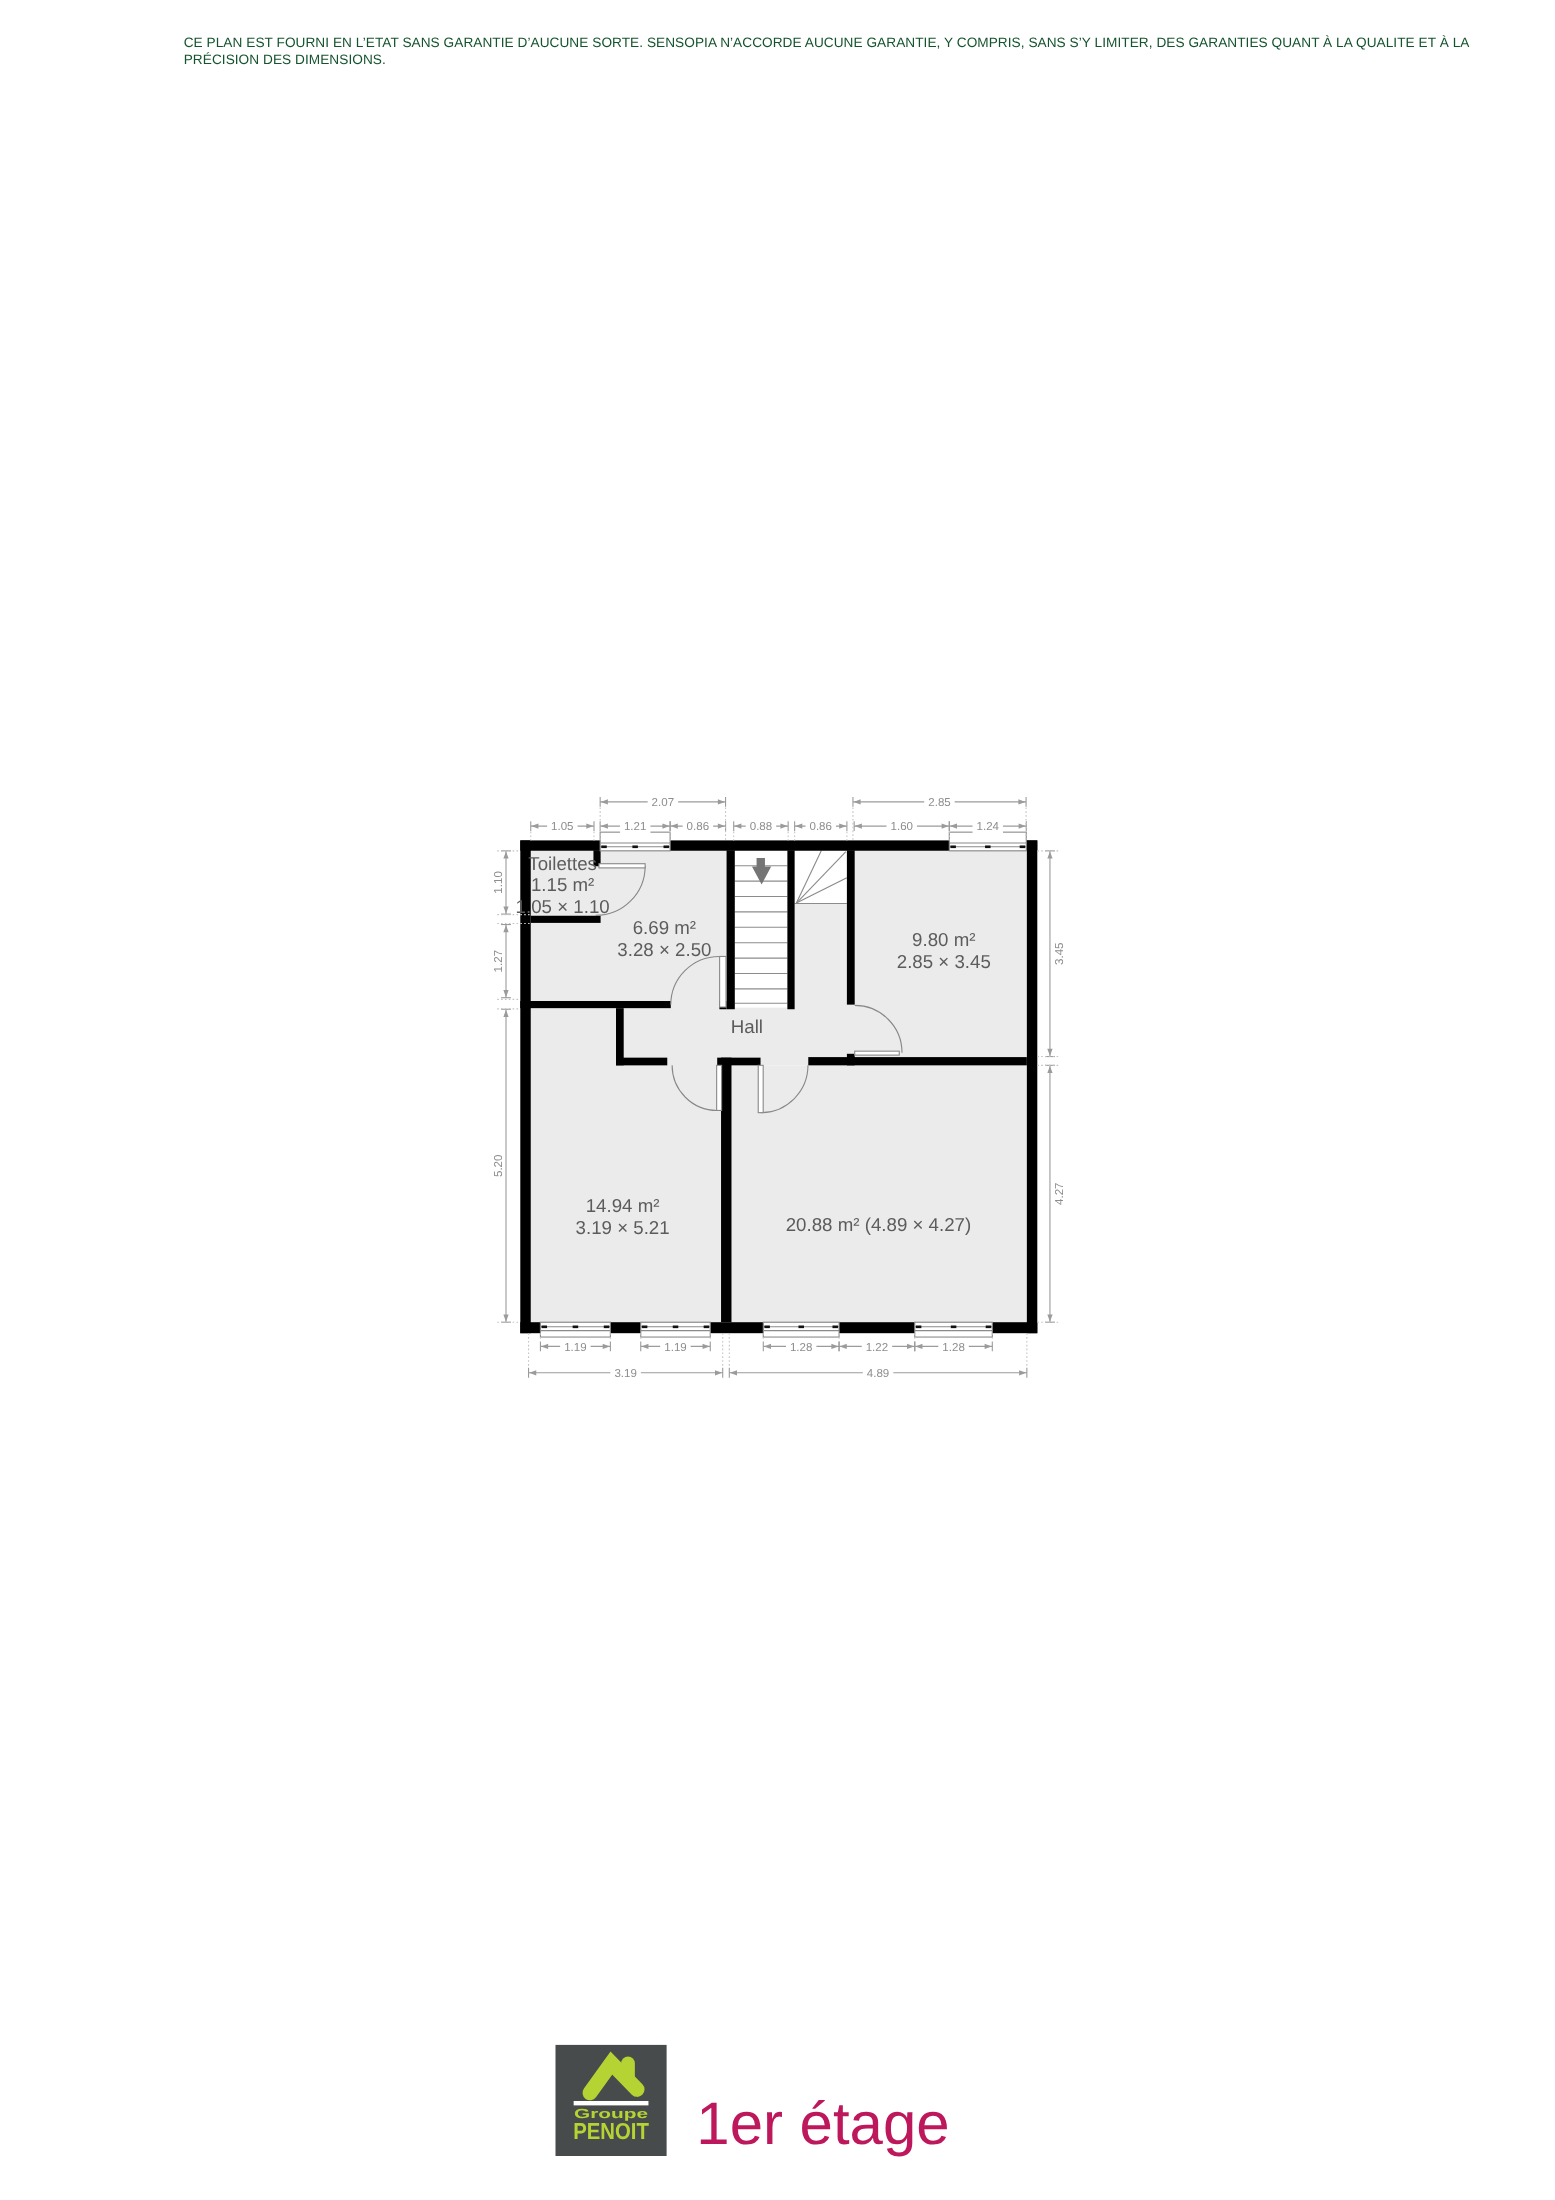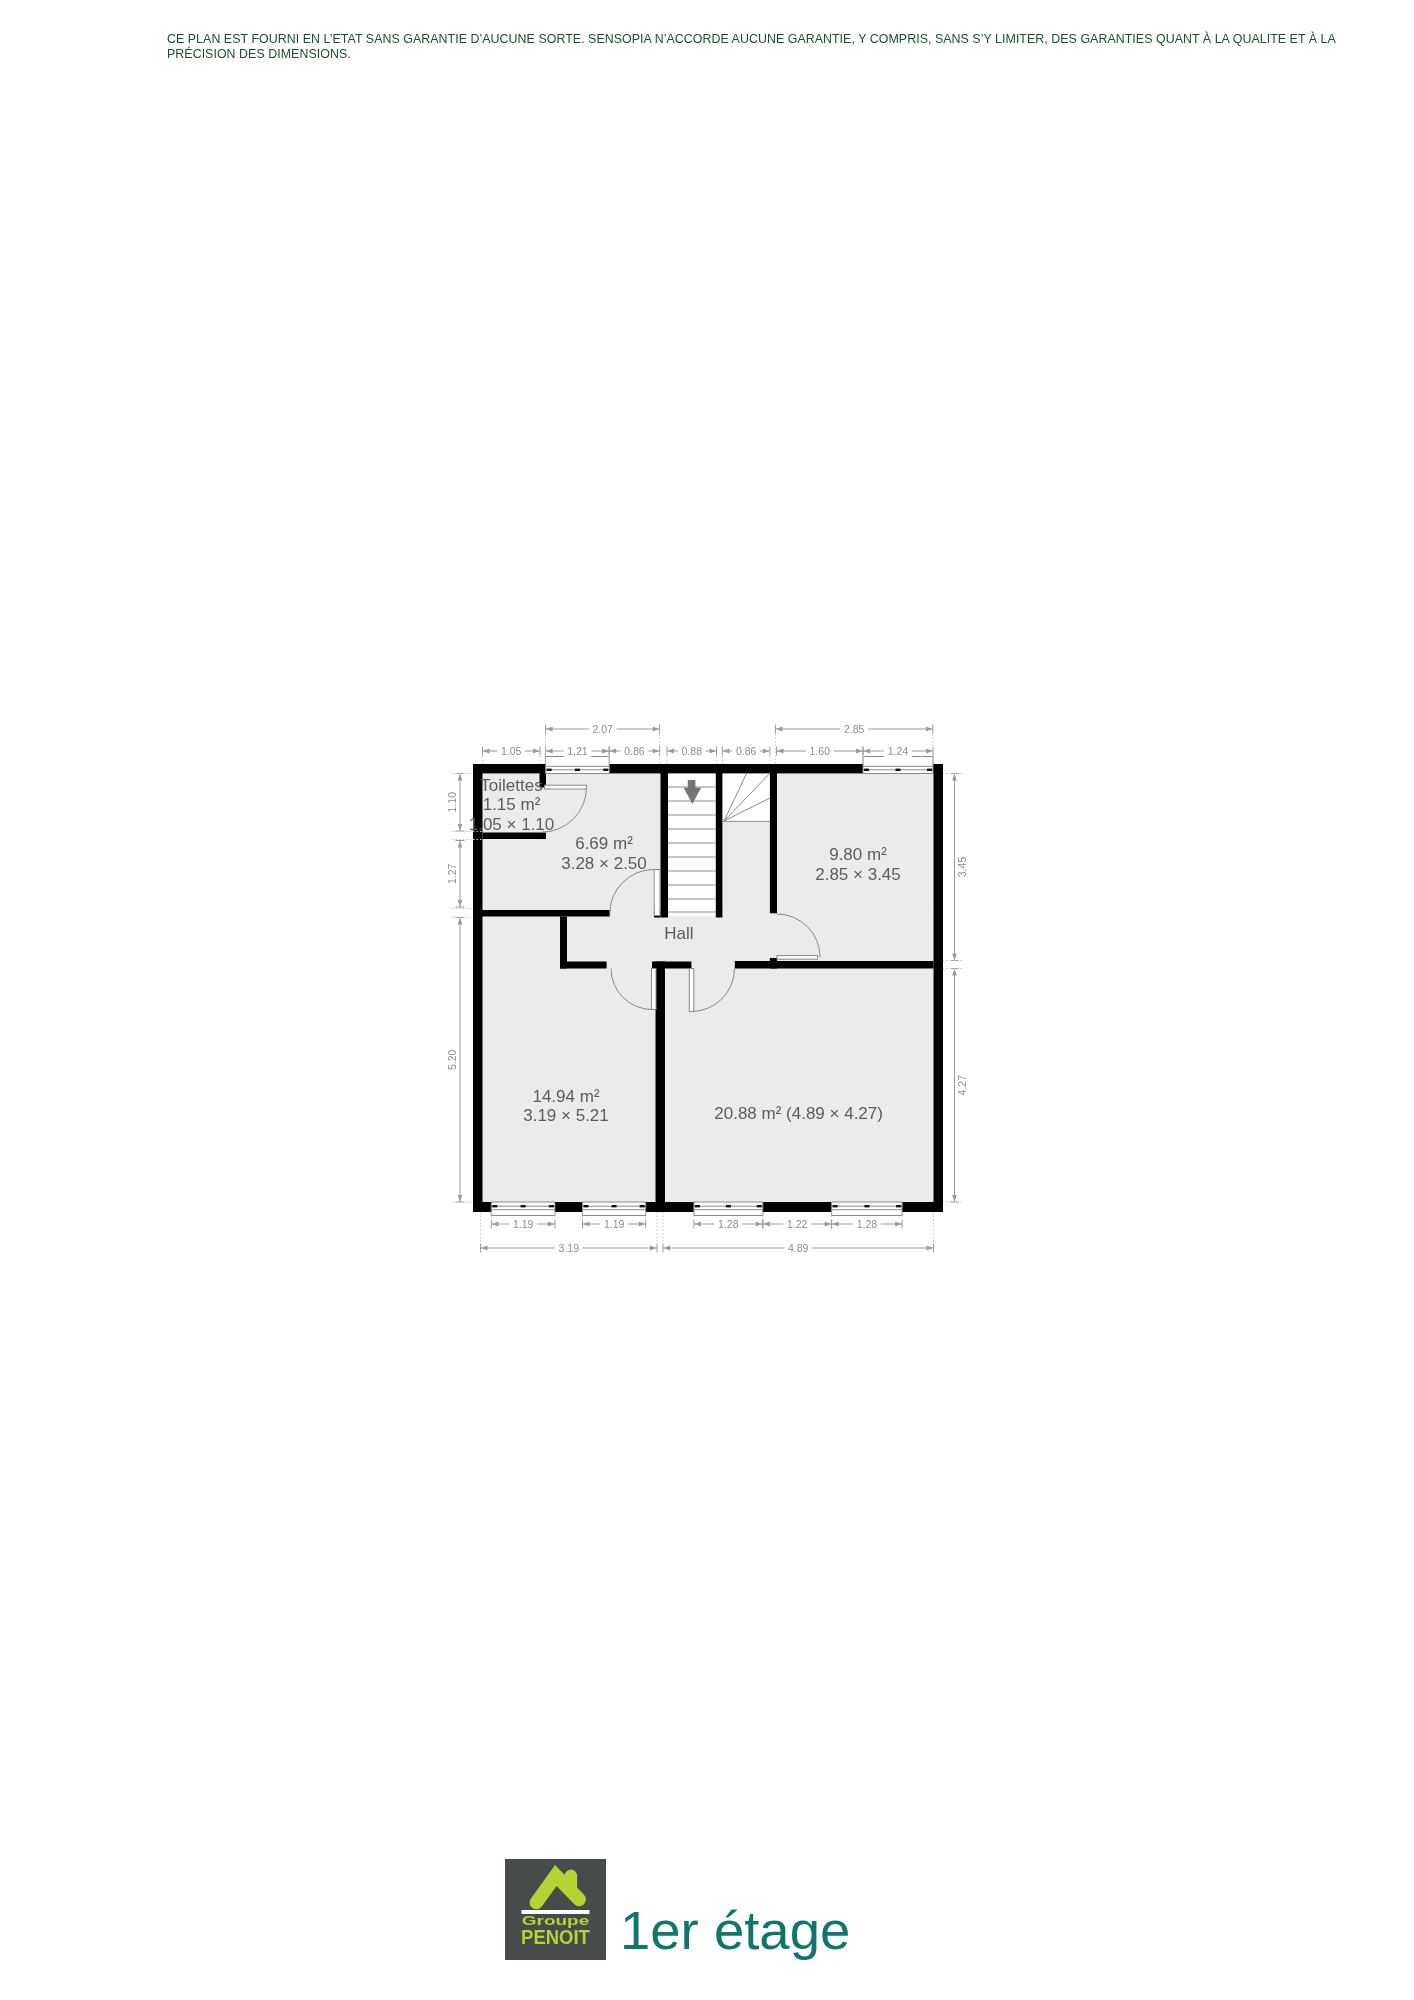--- a/index.html
+++ b/index.html
@@ -461,13 +461,13 @@
 
   <g>
       <text x="50.5" y="66.5" fill="#b5d333" font-size="12px" font-weight="bold" text-anchor="middle" transform="translate(50.5,0) scale(1.58,1) translate(-50.5,0)" font-family="Liberation Sans, sans-serif">Groupe</text>
     </g>
 
   <g>
       <text x="50.5" y="85.5" fill="#b5d333" font-size="21px" font-weight="bold" text-anchor="middle" transform="translate(50.5,0) scale(0.88,1) translate(-50.5,0)" font-family="Liberation Sans, sans-serif">PENOIT</text>
     </g>
 </svg>
 
-<div class="abs" style="left:620px;top:1898.5px;font-size:54.5px;color:#0f766e;">1er étage</div>
+<div class="abs" style="left:633px;top:1898.5px;font-size:54.5px;color:#be185d;">1er étage</div>
 
 </body></html>

